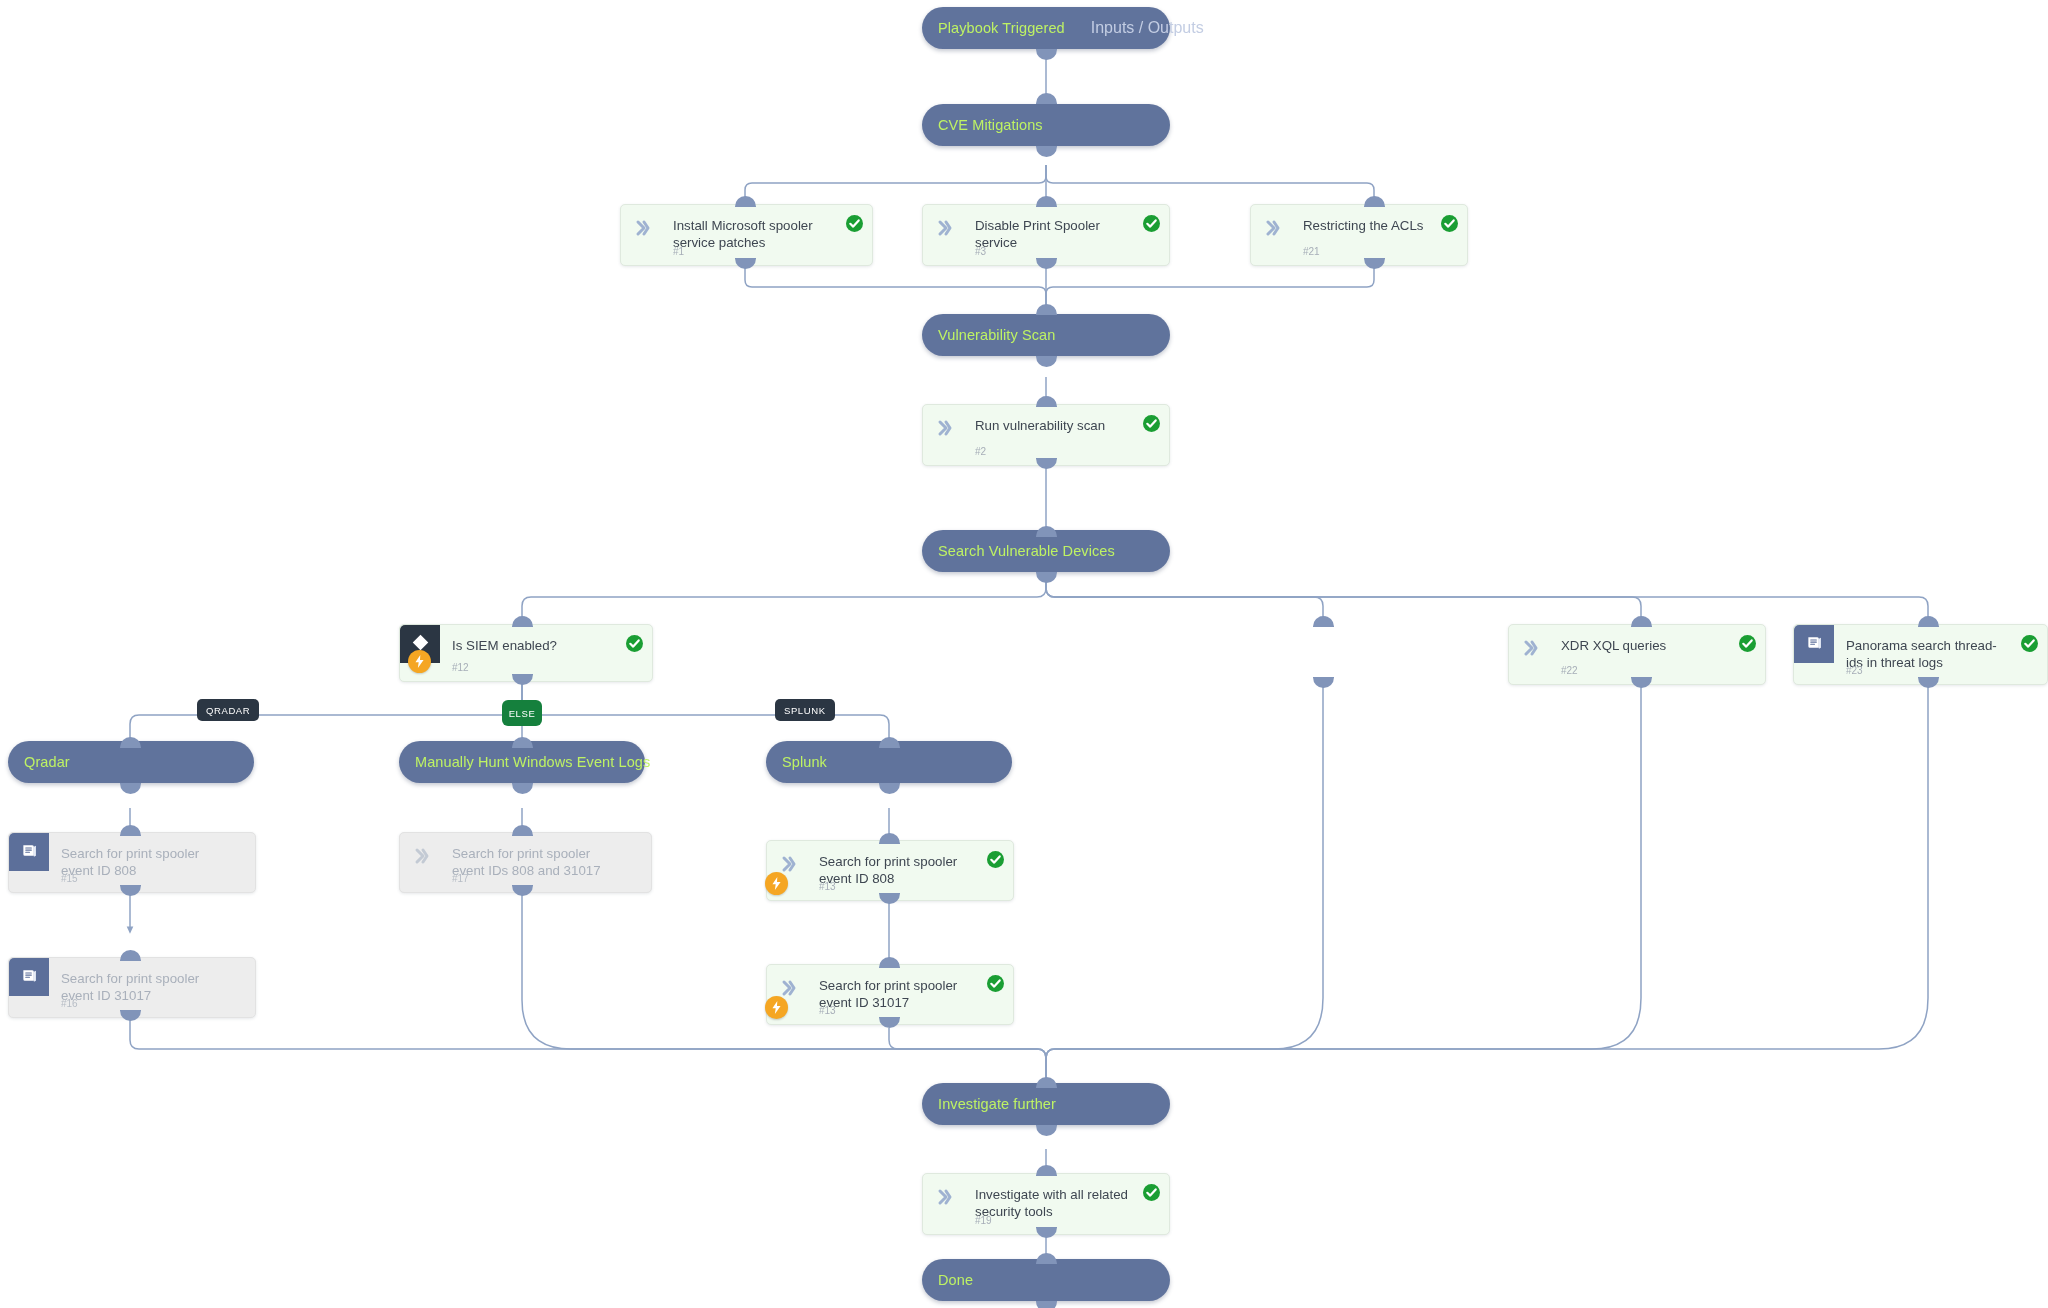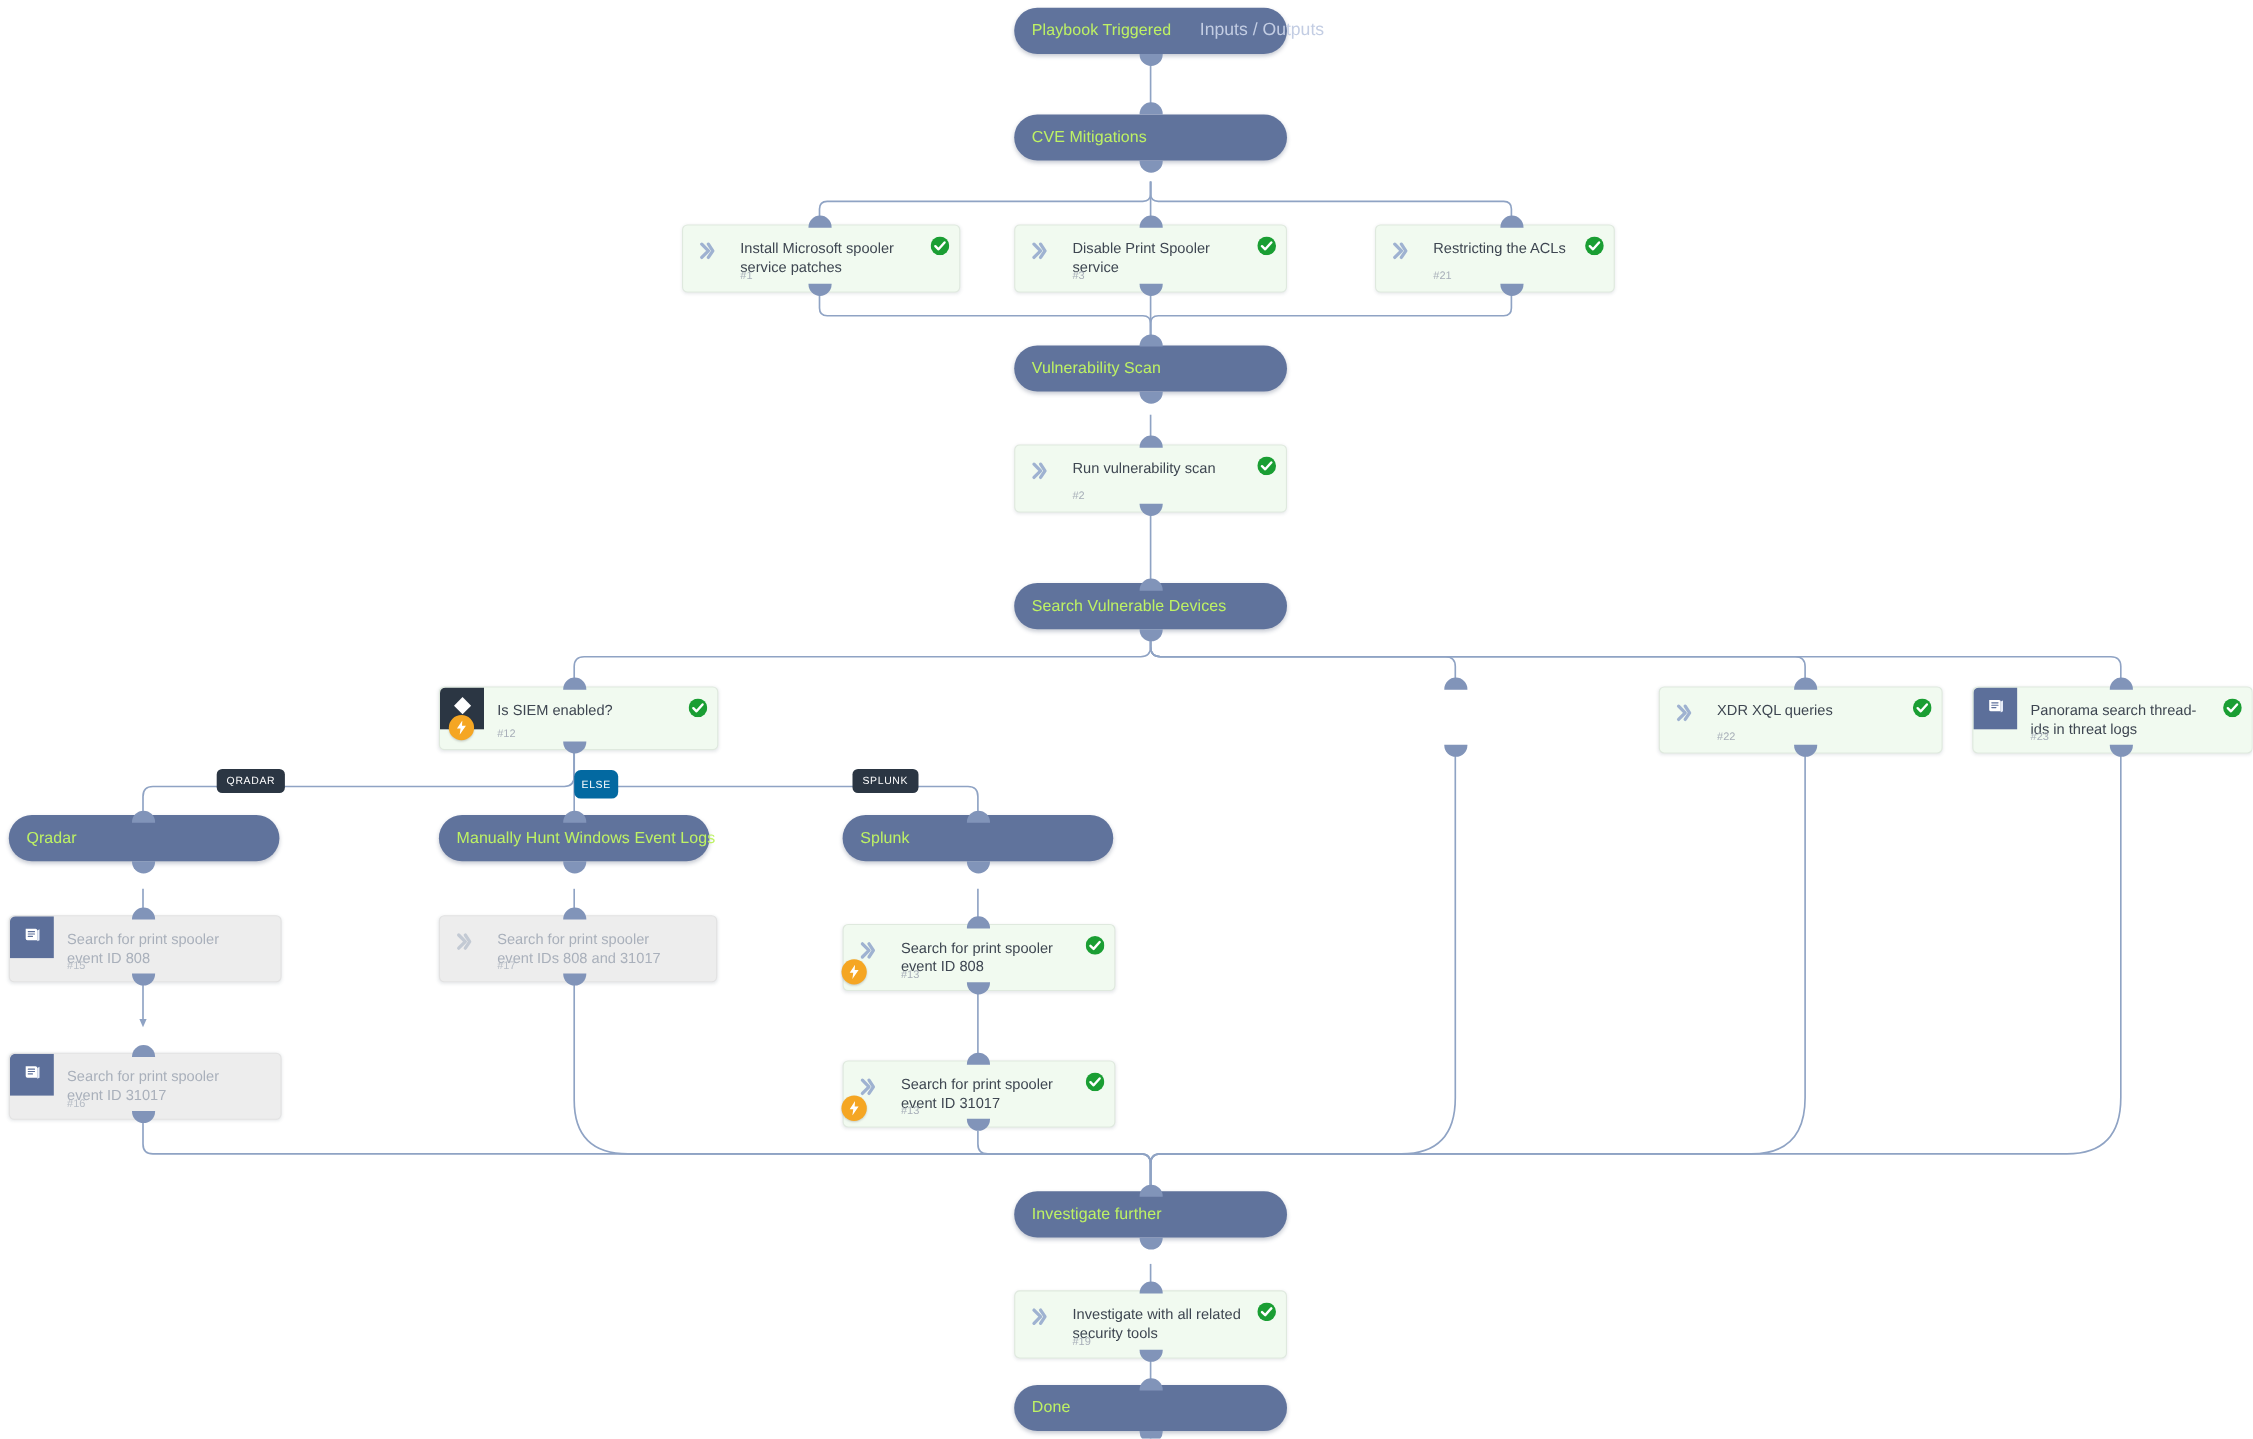--- a/index.html
+++ b/index.html
@@ -130,21 +130,21 @@
     height: 22px;
     border-radius: 5px;
     display: flex; align-items: center; justify-content: center;
     padding: 0 9px;
     font-size: 9.5px;
     letter-spacing: .6px;
     color: #ffffff;
     background: #2b3643;
     z-index: 9;
   }
-  .branch-label.else { background: #0369a1; border-radius: 6px; margin-left: 20px; }
+  .branch-label.else { background: #15803d; border-radius: 6px; }
 
   
   .port {
     position: absolute;
     width: 21px; height: 11px;
     background: #8194b9;
     z-index: 7;
   }
   .port.top    { border-radius: 11px 11px 0 0; }
   .port.bottom { border-radius: 0 0 11px 11px; }

